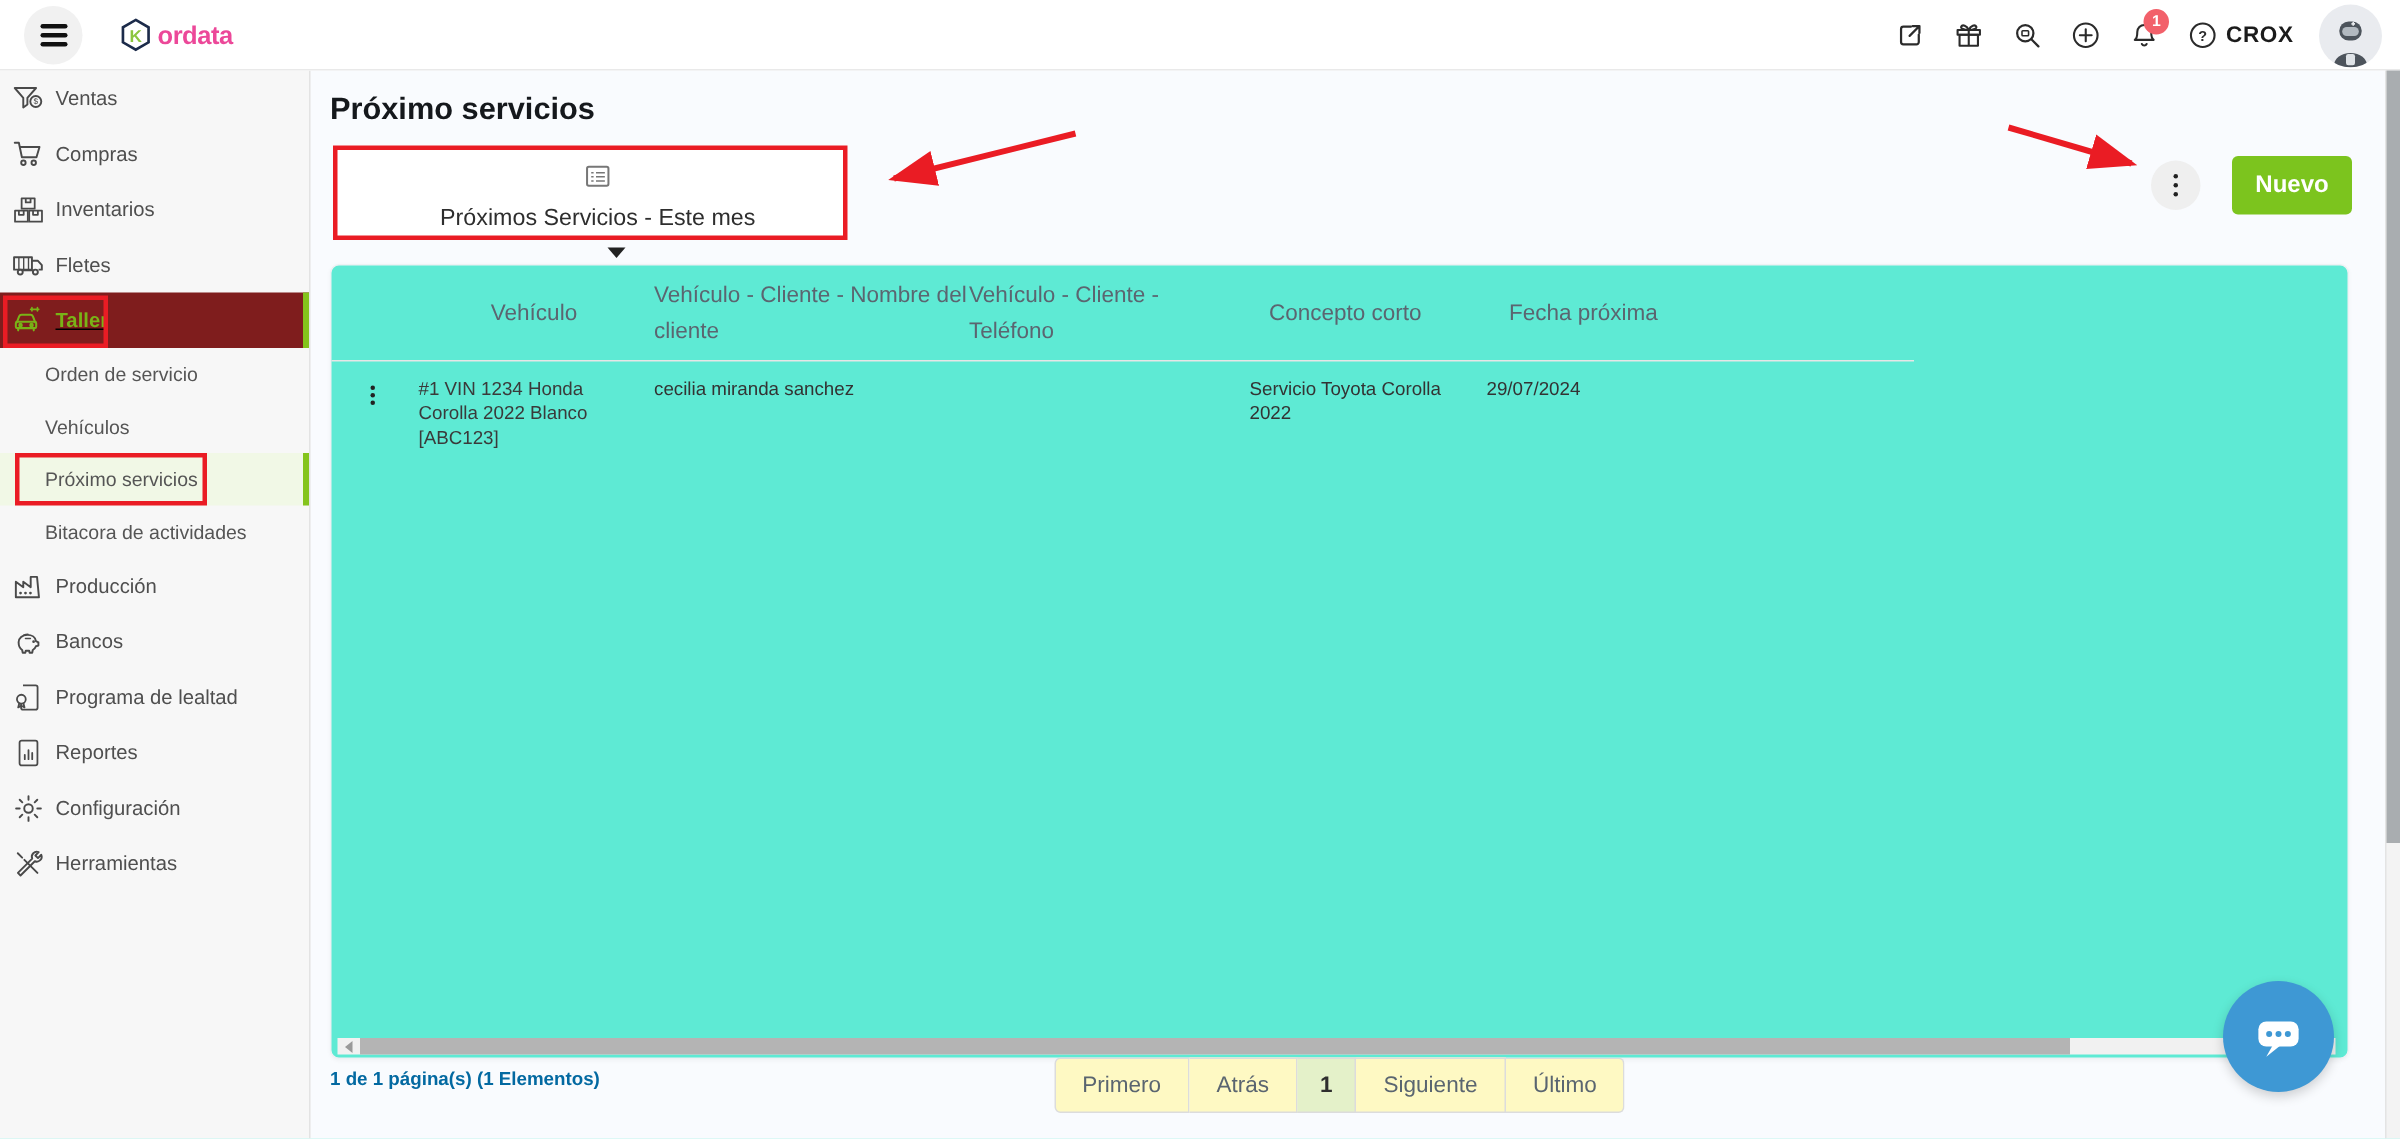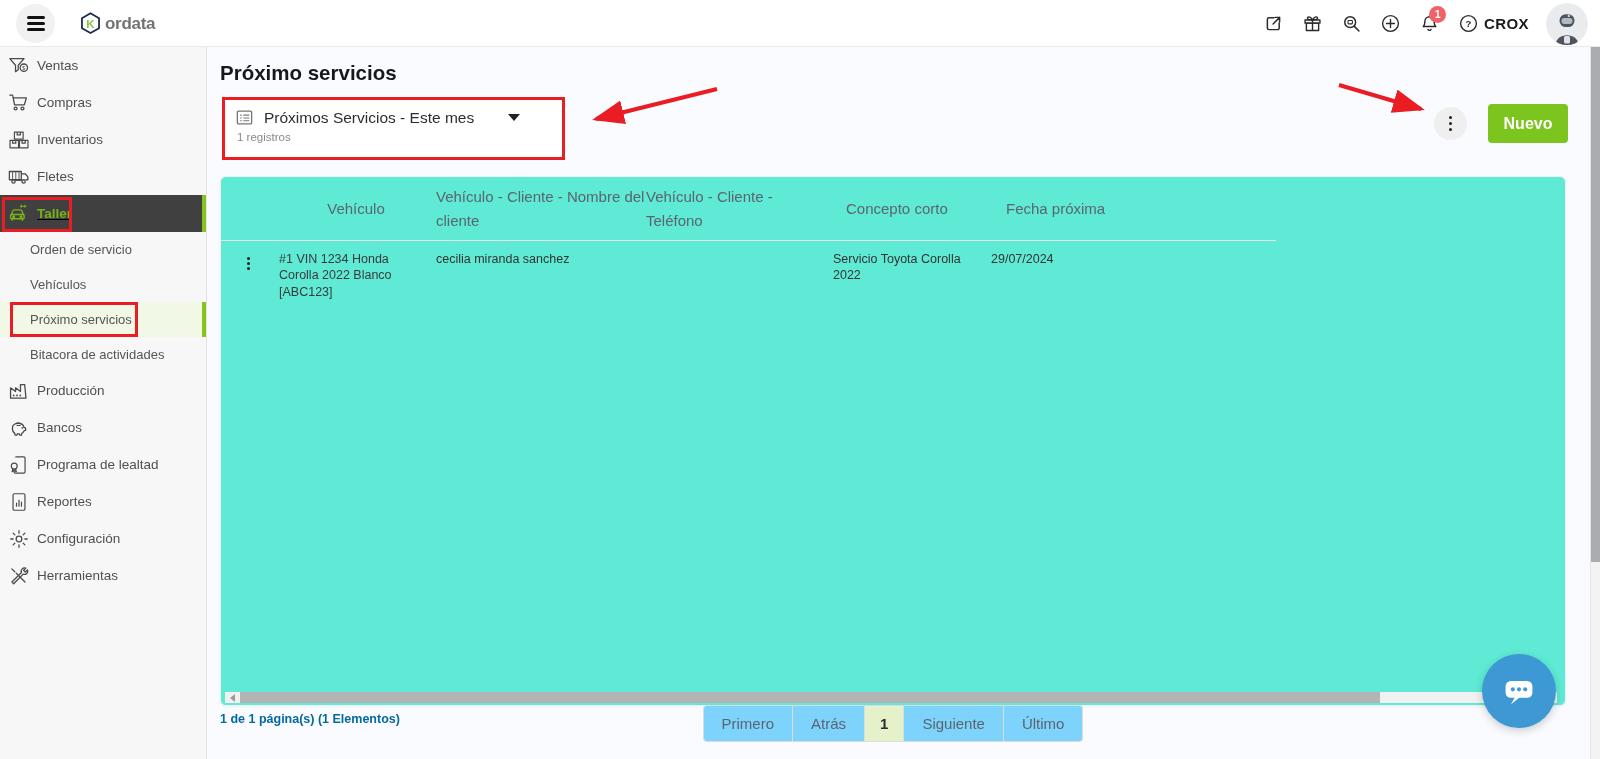--- a/index.html
+++ b/index.html
@@ -9,21 +9,21 @@
 
   
   .topbar { position:absolute; left:0; top:0; width:1600px; height:47px;
     background:#fff; border-bottom:1px solid #e9e9e9; z-index:30; }
   .hamburger { position:absolute; left:16px; top:4px; width:39px; height:39px;
     border-radius:50%; background:#f1f1f1; display:flex; flex-direction:column;
     justify-content:center; align-items:center; gap:3.5px; cursor:pointer; }
   .hamburger i { display:block; width:18px; height:2.6px; background:#111; border-radius:2px; }
   .brand { position:absolute; left:78px; top:0; height:47px; display:flex; align-items:center; gap:2px; }
   .brand svg { width:25px; height:25px; }
-  .brand-name { font-size:17px; font-weight:700; color:#737373; letter-spacing:-0.3px; }
+  .brand-name { font-size:17px; font-weight:700; color:#ec4899; letter-spacing:-0.3px; }
   .tb-right { position:absolute; right:12px; top:0; height:47px; display:flex; align-items:center; gap:17px; }
   .tb-ic { width:22px; height:22px; display:flex; align-items:center; justify-content:center; cursor:pointer; }
   .tb-ic svg { width:21px; height:21px; }
   .bell-wrap { position:relative; }
   .badge { position:absolute; left:11px; top:-7px; min-width:17px; height:17px; padding:0 4px;
     border-radius:9px; background:#f2606a; color:#fff; font-size:10.5px; font-weight:700;
     display:flex; align-items:center; justify-content:center; }
   .help-group { display:flex; align-items:center; gap:5px; cursor:pointer; }
   .user-label { font-size:15px; font-weight:700; color:#1b1b1b; letter-spacing:0.4px; }
   .avatar { width:42px; height:42px; border-radius:50%; background:#e9ebef; overflow:hidden;
@@ -33,33 +33,33 @@
   
   .sidebar { position:absolute; left:0; top:47px; width:207px; height:712px;
     background:#f7f7f7; border-right:1px solid #e3e3e3; z-index:10; }
   .s-item { position:relative; height:37px; display:flex; align-items:center;
     padding-left:6px; gap:6px; cursor:pointer; }
   .s-item.sub { height:35px; padding-left:30px; }
   .s-ic { width:25px; height:25px; flex:none; display:flex; align-items:center; justify-content:center; }
   .s-ic svg { width:22px; height:22px; }
   .s-lbl { font-size:13.5px; color:#4f4f4f; white-space:nowrap; }
   .s-item.sub .s-lbl { font-size:13px; color:#555; }
-  .s-item.act-main { background:#404040;text-decoration:underline; }
+  .s-item.act-main { background:#7f1d1d;text-decoration:underline; }
   .s-item.act-main .s-lbl { color:#79b317; font-weight:700; }
   .s-item.act-sub { background:#f1f8e6; }
   .s-item.act-main::after, .s-item.act-sub::after { content:""; position:absolute;
     right:0; top:0; bottom:0; width:4px; background:#84c41c; }
 
   
   .main { position:absolute; left:207px; top:47px; right:10px; bottom:0; background:#f9fbfe; }
   .page-title { position:absolute; left:13px; top:14px; font-size:20.5px; font-weight:700; color:#15181c; }
 
   .filter-box { position:absolute; left:15px; top:50px; width:343px; height:63px;
     background:#fff; border:3px solid #ea1c24; cursor:pointer; }
-  .filter-row { display:flex; align-items:center; gap:10px; padding:8px 0 0 10px; }
+  .filter-row { display:flex; align-items:center; gap:10px; padding:8px 0 0 10px;flex-direction:column; }
   .filter-row svg { width:19px; height:19px; }
   .filter-label { font-size:15.5px; color:#2e2e2e; }
   .caret { width:0; height:0; border-left:6px solid transparent; border-right:6px solid transparent;
     border-top:7px solid #222; margin-left:24px; }
   .filter-count { font-size:11.5px; color:#8a8a8a; padding:4px 0 0 12px; }
 
   .kebab-btn { position:absolute; left:1227px; top:60px; width:33px; height:33px; border-radius:50%;
     background:#efefef; display:flex; align-items:center; justify-content:center; cursor:pointer; }
   .dots { display:flex; flex-direction:column; gap:2.5px; }
   .dots i { width:3.5px; height:3.5px; border-radius:50%; background:#222; }
@@ -85,21 +85,21 @@
   .td.c4 { padding-right:20px; }
 
   .hscroll { position:absolute; left:4px; right:8px; bottom:2px; height:11px;
     background:#f1f1f1; display:flex; align-items:center; cursor:pointer; }
   .hs-arrow { width:0; height:0; border-top:4px solid transparent; border-bottom:4px solid transparent;
     border-right:5px solid #9a9a9a; margin:0 5px; }
   .hs-thumb { width:1140px; height:11px; background:#b4b4b4; }
 
   .footer-summary { position:absolute; left:13px; top:665px; font-size:12.5px; color:#0369a1; font-weight:600; }
   .pagination { position:absolute; left:13px; top:658px; width:1346px; display:flex; justify-content:center; }
-  .pagination .pg-btn { height:37px; padding:0 18px; background:#7dd3fc; border:1px solid #dcdcdc;
+  .pagination .pg-btn { height:37px; padding:0 18px; background:#fef9c3; border:1px solid #dcdcdc;
     border-left:none; font-size:15px; color:#5a6570; cursor:pointer; font-family:inherit; }
   .pagination .pg-btn:first-child { border-left:1px solid #dcdcdc; border-radius:4px 0 0 4px; }
   .pagination .pg-btn:last-child { border-radius:0 4px 4px 0; }
   .pagination .pg-btn.current { background:#e4f1c9; color:#2e2e2e; font-weight:700; padding:0 15px; }
 
   
   .ann-box { position:absolute; border:3px solid #ea1c24; z-index:40; pointer-events:none; }
   .ann-taller { left:2px; top:197px; width:70px; height:35px; }
   .ann-proximo { left:10px; top:302px; width:128px; height:35px; }
   .arrows { position:absolute; left:0; top:0; width:1600px; height:759px; z-index:41; pointer-events:none; }

